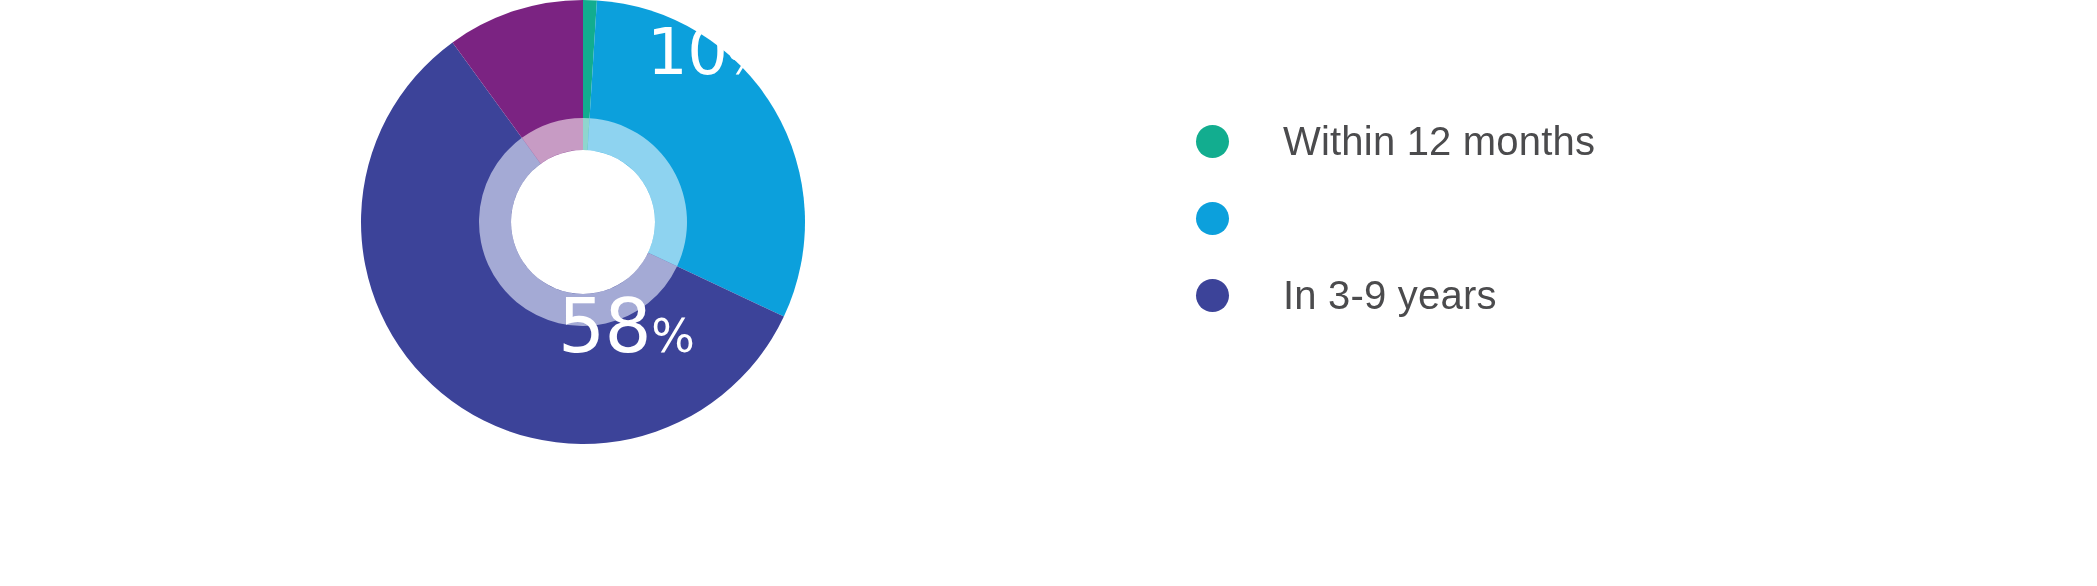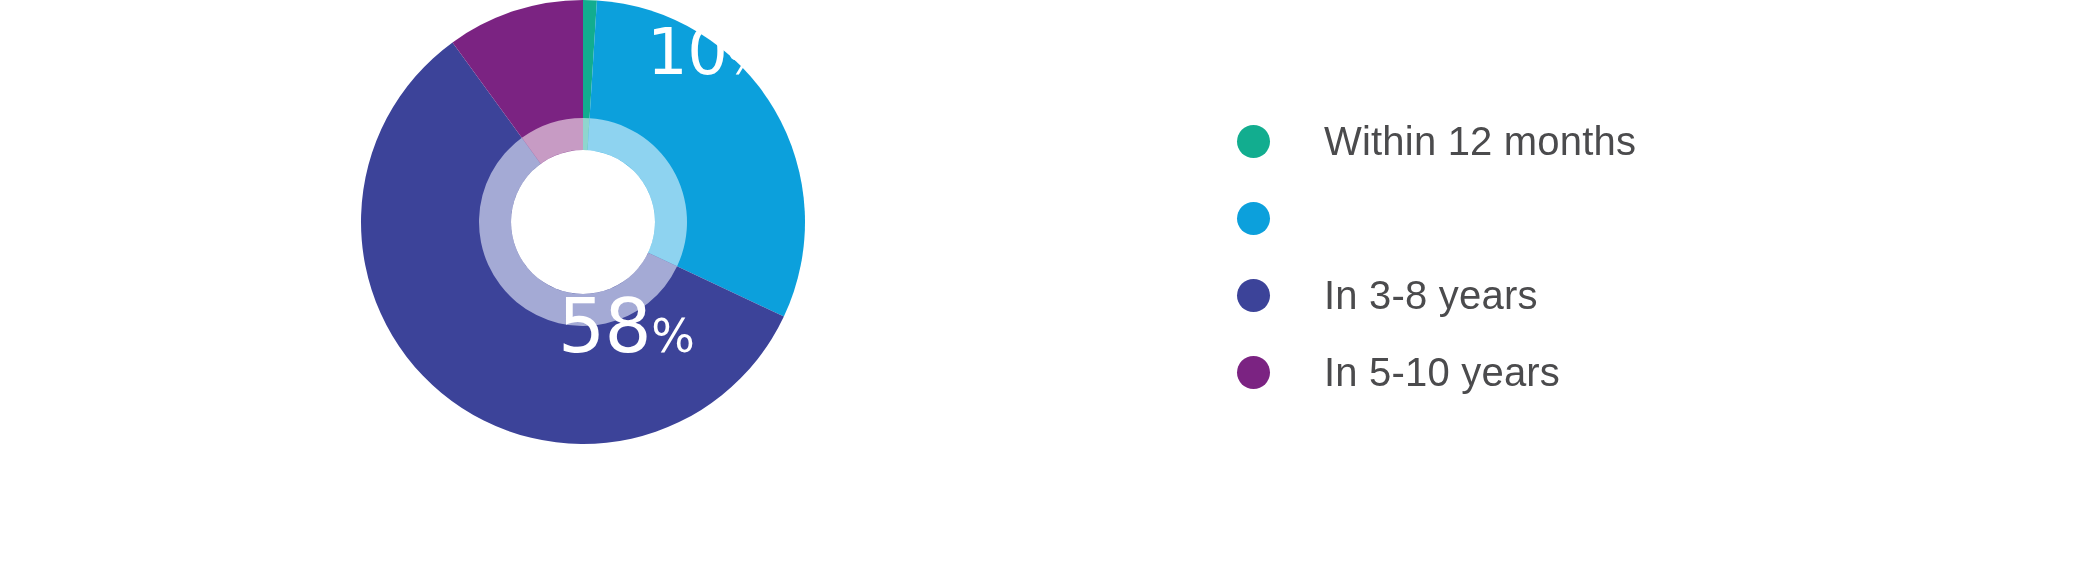--- a/index.html
+++ b/index.html
@@ -58,21 +58,21 @@
   }
 
   #label-within  { left: 772px;  top: 6px;   font-size: 58px; }
   #label-1to3    { left: 903px;  top: 119px; font-size: 64px; }
   #label-3to5    { left: 558px;  top: 249px; font-size: 74px; margin-top: 40px; }
   #label-5to10   { left: 647px;  top: 20px;  font-size: 64px; }
 
   
   #legend {
     position: absolute;
-    left: 1237px;
+    left: 1196px;
     top: 103px;
     width: 700px;
   }
   .legend-item {
     display: flex;
     align-items: center;
     height: 77px;
   }
   .legend-swatch {
     width: 33px;
@@ -135,23 +135,19 @@
       <span class="legend-swatch" style="background: rgb(18, 173, 143);"></span>
       <span class="legend-label">Within 12 months</span>
     </div>
 
     <div class="legend-item">
       <span class="legend-swatch" style="background: rgb(12, 160, 220);"></span>
     </div>
 
     <div class="legend-item">
       <span class="legend-swatch" style="background: rgb(60, 67, 153);"></span>
-      <span class="legend-label">In 3-8 years</span>
+      <span class="legend-label">In 3-9 years</span>
     </div>
 
-    <div class="legend-item">
-      <span class="legend-swatch" style="background: rgb(123, 35, 130);"></span>
-      <span class="legend-label">In 5-10 years</span>
-    </div>
 
   </div>
 
 </div>
 
 </body></html>

